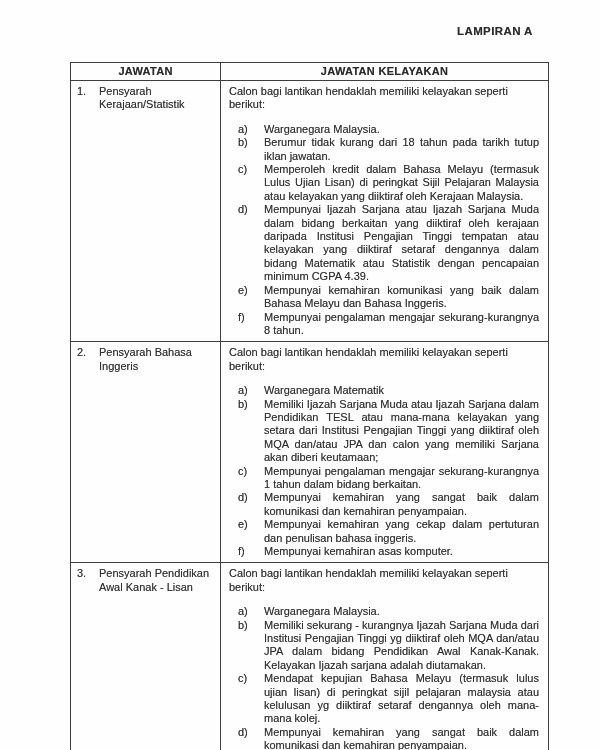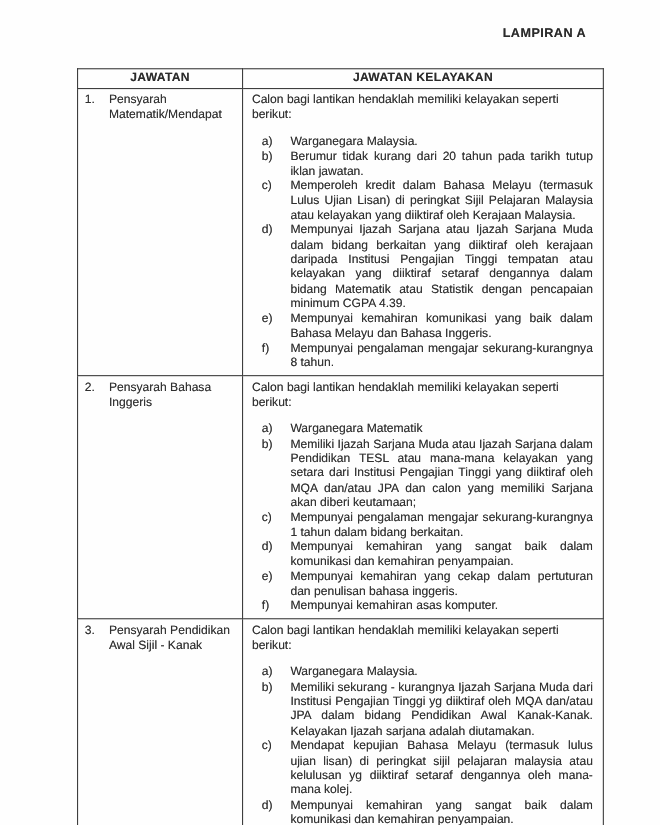--- a/index.html
+++ b/index.html
@@ -85,33 +85,33 @@
         <th class="col-header">JAWATAN</th>
         <th class="col-header">JAWATAN KELAYAKAN</th>
       </tr>
     </thead>
     <tbody>
 
       <tr class="row-1">
         <td class="position-cell">
           <div class="position-inner">
             <span class="position-number">1.</span>
-            <span class="position-name">Pensyarah Matematik/Mendapat</span>
+            <span class="position-name">Pensyarah Kerajaan/Statistik</span>
           </div>
         </td>
         <td class="requirements-cell">
           <div class="intro-line">Calon bagi lantikan hendaklah memiliki kelayakan seperti berikut:</div>
           <div class="req-list">
             <div class="req-item">
               <span class="item-label">a)</span>
               <span class="item-text">Warganegara Malaysia.</span>
             </div>
             <div class="req-item">
               <span class="item-label">b)</span>
-              <span class="item-text">Berumur tidak kurang dari 20 tahun pada tarikh tutup iklan jawatan.</span>
+              <span class="item-text">Berumur tidak kurang dari 18 tahun pada tarikh tutup iklan jawatan.</span>
             </div>
             <div class="req-item">
               <span class="item-label">c)</span>
               <span class="item-text">Memperoleh kredit dalam Bahasa Melayu (termasuk Lulus Ujian Lisan) di peringkat Sijil Pelajaran Malaysia atau kelayakan yang diiktiraf oleh Kerajaan Malaysia.</span>
             </div>
             <div class="req-item">
               <span class="item-label">d)</span>
               <span class="item-text">Mempunyai Ijazah Sarjana atau Ijazah Sarjana Muda dalam bidang berkaitan yang diiktiraf oleh kerajaan daripada Institusi Pengajian Tinggi tempatan atau kelayakan yang diiktiraf setaraf dengannya dalam bidang Matematik atau Statistik dengan pencapaian minimum CGPA 4.39.</span>
             </div>
             <div class="req-item">
@@ -161,21 +161,21 @@
               <span class="item-text">Mempunyai kemahiran asas komputer.</span>
             </div>
           </div>
         </td>
       </tr>
 
       <tr class="row-3">
         <td class="position-cell">
           <div class="position-inner">
             <span class="position-number">3.</span>
-            <span class="position-name">Pensyarah Pendidikan Awal Sijil - Kanak</span>
+            <span class="position-name">Pensyarah Pendidikan Awal Kanak - Lisan</span>
           </div>
         </td>
         <td class="requirements-cell">
           <div class="intro-line">Calon bagi lantikan hendaklah memiliki kelayakan seperti berikut:</div>
           <div class="req-list">
             <div class="req-item">
               <span class="item-label">a)</span>
               <span class="item-text">Warganegara Malaysia.</span>
             </div>
             <div class="req-item">

